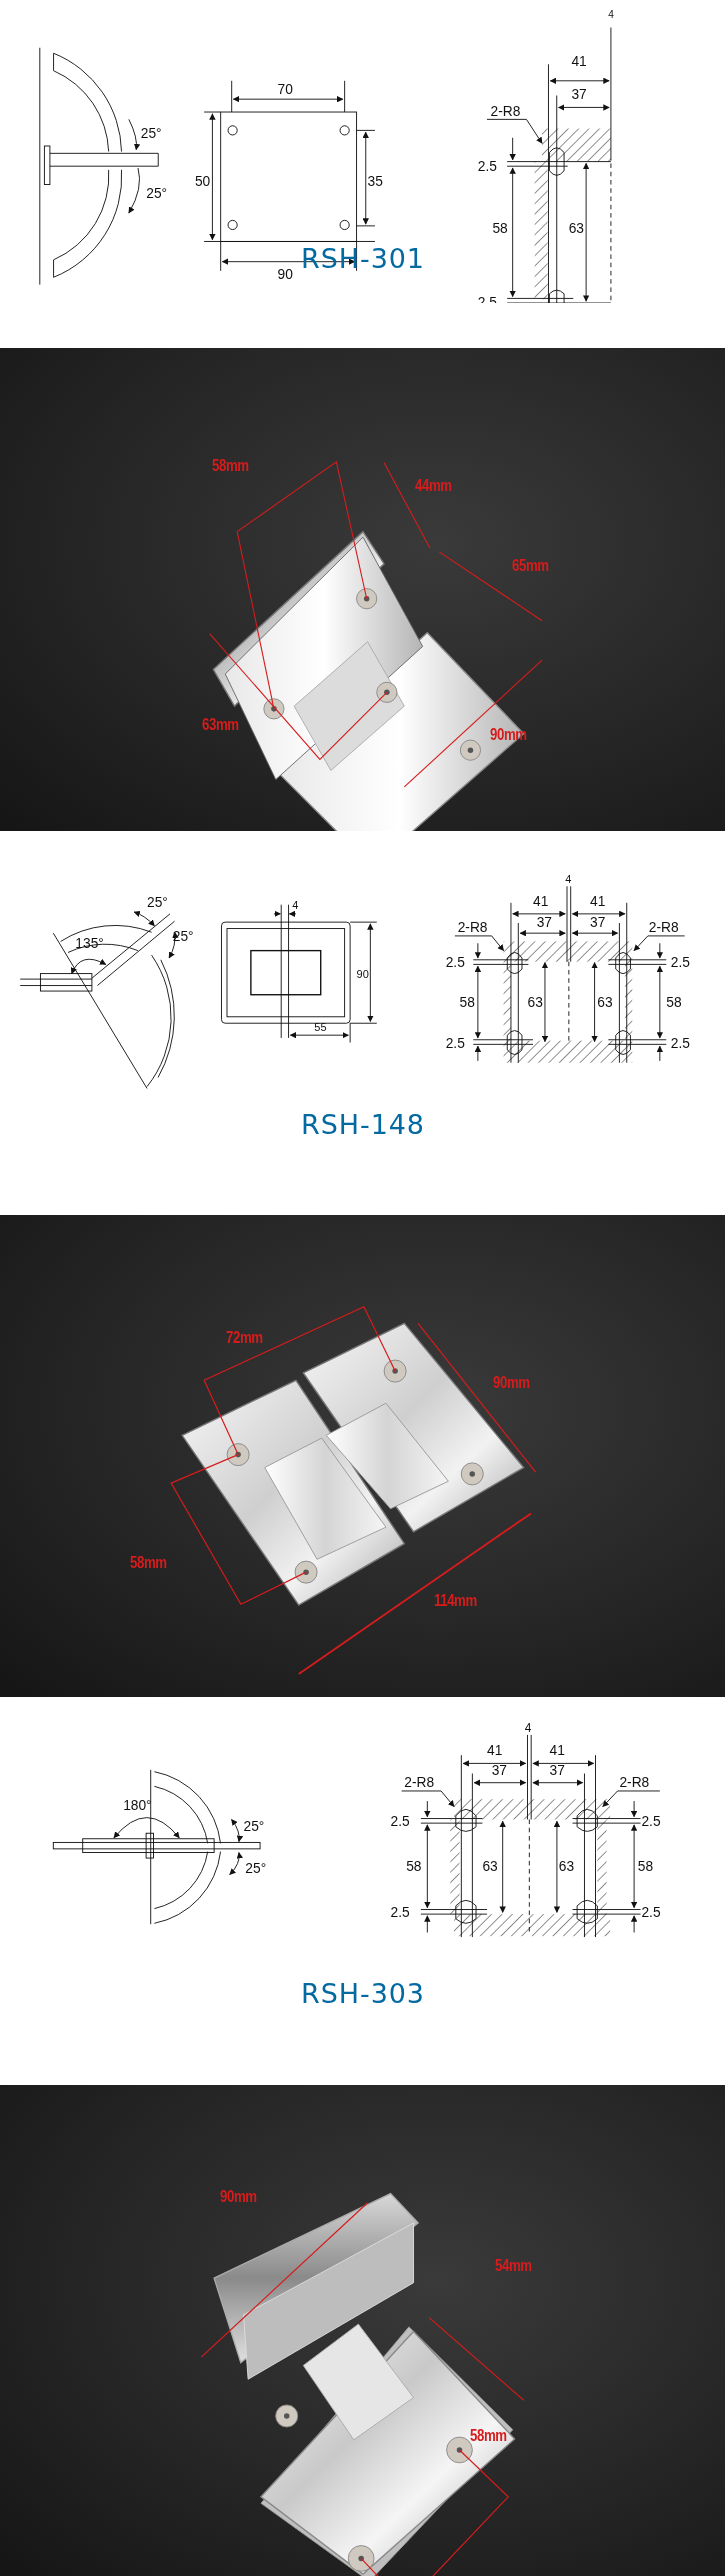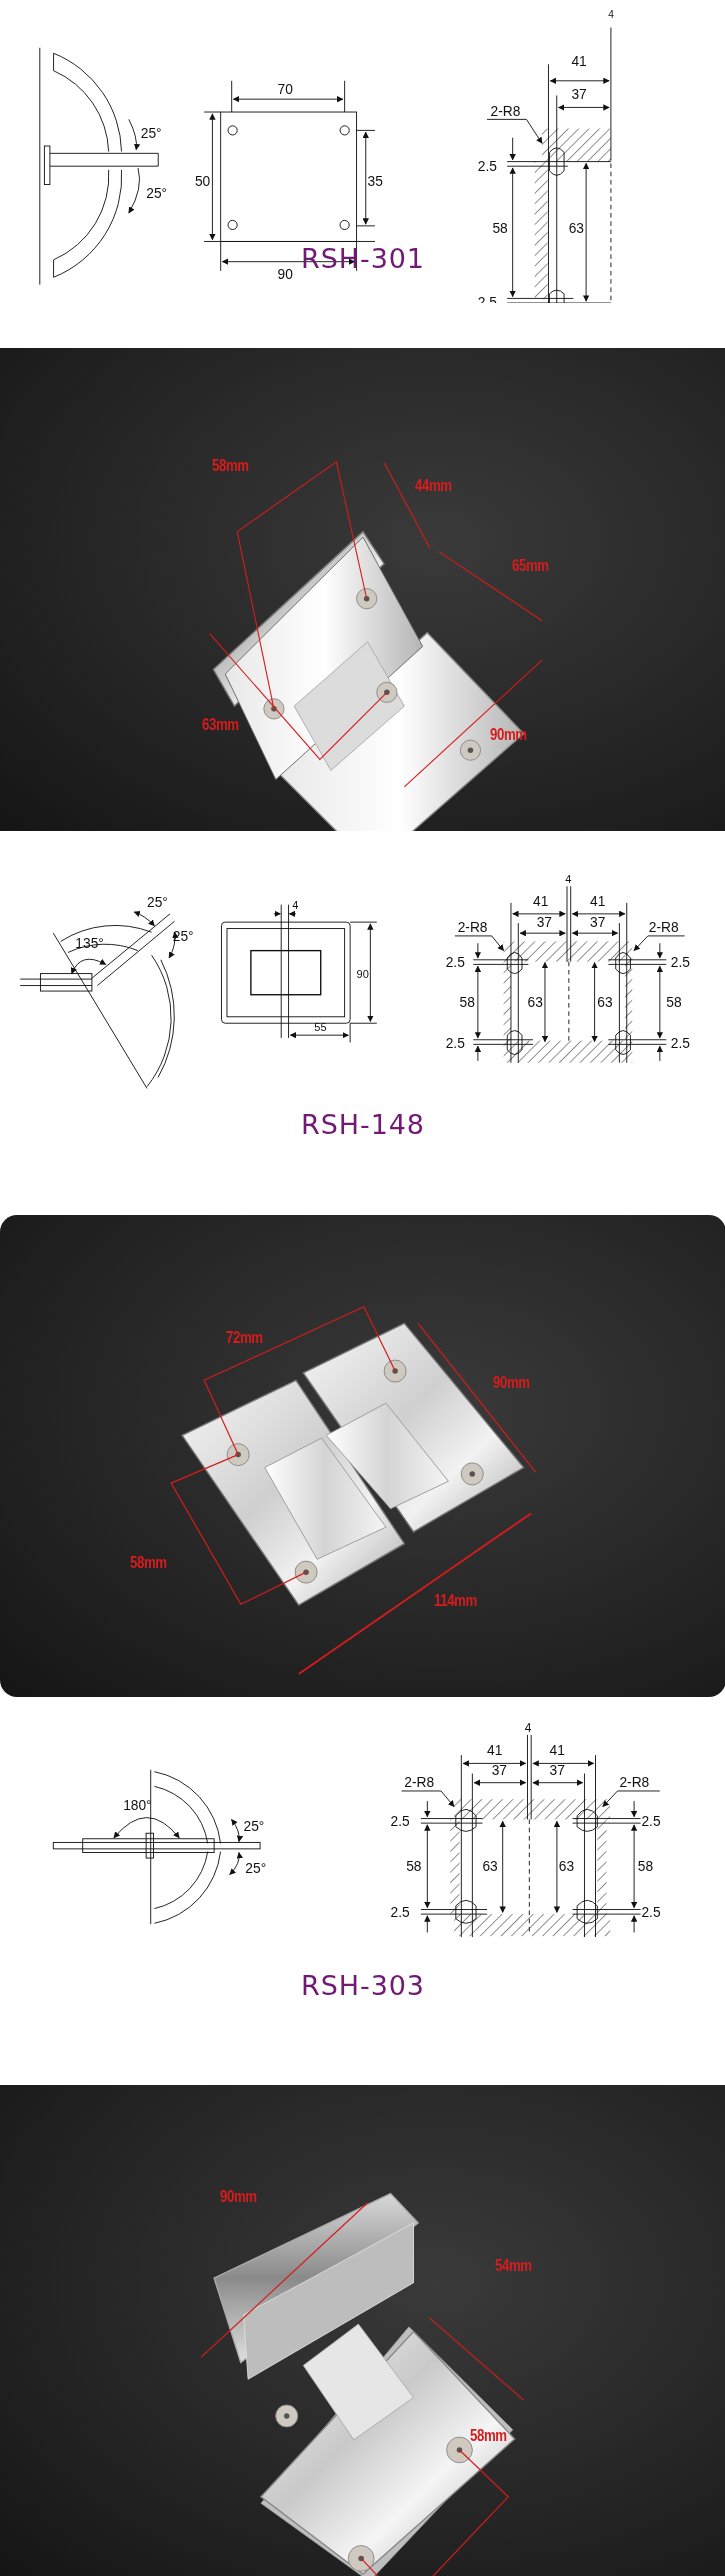--- a/index.html
+++ b/index.html
@@ -1,20 +1,20 @@
 <!DOCTYPE html>
 <html style="font-size:14.7px"><head>
 <meta charset="utf-8">
 <style>
   html, body { margin: 0; padding: 0; background: #ffffff; }
   body { width: 726px; height: 2576px; position: relative; overflow: hidden; font-family: "Liberation Sans", sans-serif; color: #111; }
   .section { position: absolute; left: 0; width: 726px; }
   .diagram-section { background: #ffffff; }
   .photo-section { background: radial-gradient(ellipse at 60% 40%, #3a3a3a 0%, #262626 55%, #151515 100%); overflow: hidden; }
-  .model-title { position: absolute; left: 0; width: 726px; text-align: center; font-family: "DejaVu Sans", sans-serif; font-size: 27px; letter-spacing: 0.9px; color: #701a75; font-weight: 400; }
+  .model-title { position: absolute; left: 0; width: 726px; text-align: center; font-family: "DejaVu Sans", sans-serif; font-size: 27px; letter-spacing: 0.9px; color: #0369a1; font-weight: 400; }
   svg text { font-family: "Liberation Sans", sans-serif; }
   .dim { font-family: "Liberation Sans", sans-serif; font-size: 15px; fill: #111; }
   .red-label { position: absolute; color: #d61c1c; font-family: "Liberation Sans", sans-serif; font-weight: bold; font-size: 15.6px; letter-spacing: -0.5px; transform: scaleX(0.85); transform-origin: left center; }
   .photo-svg { position: absolute; left: 0; top: 0; }
 </style>
 </head>
 <body>
 
 <div class="section diagram-section" style="top:0; height:348px;">
   <svg width="726" height="303" viewBox="0 0 790 330">
@@ -248,21 +248,21 @@
     <text class="dim" x="500" y="191">58</text>
     <text class="dim" x="574" y="191">63</text>
     <text class="dim" x="650" y="191">63</text>
     <text class="dim" x="725" y="191">58</text>
     <text class="dim" x="485" y="236">2.5</text>
     <text class="dim" x="730" y="236">2.5</text>
   </svg>
   <div class="model-title" style="top:278px;">RSH-148</div>
 </div>
 
-<div class="section photo-section" style="top:1215px; height:482px;border-radius:17px;">
+<div class="section photo-section" style="top:1215px; height:482px;">
   <svg class="photo-svg" width="726" height="482" viewBox="0 0 790 525">
     <defs>
       <linearGradient id="chrome3" x1="0" y1="0" x2="1" y2="1">
         <stop offset="0" stop-color="#f7f7f7"></stop>
           <stop offset="0.45" stop-color="#cfcfcf"></stop>
           <stop offset="0.7" stop-color="#f2f2f2"></stop>
           <stop offset="1" stop-color="#a8a8a8"></stop>
       </linearGradient>
       <linearGradient id="chrome4" x1="0" y1="0" x2="1" y2="0">
         <stop offset="0" stop-color="#ffffff"></stop>
@@ -373,21 +373,21 @@
     <text class="dim" x="674" y="97">2-R8</text>
     <text class="dim" x="425" y="139">2.5</text>
     <text class="dim" x="698" y="139">2.5</text>
     <text class="dim" x="442" y="188">58</text>
     <text class="dim" x="525" y="188">63</text>
     <text class="dim" x="608" y="188">63</text>
     <text class="dim" x="694" y="188">58</text>
     <text class="dim" x="425" y="238">2.5</text>
     <text class="dim" x="698" y="238">2.5</text>
   </svg>
-  <div class="model-title" style="top:272px;">RSH-303</div>
+  <div class="model-title" style="top:280px;">RSH-303</div>
 </div>
 
 <div class="section photo-section" style="top:2085px; height:491px;">
   <svg class="photo-svg" width="726" height="491" viewBox="0 0 790 534">
     <defs>
       <linearGradient id="chrome5" x1="0" y1="0" x2="1" y2="1">
         <stop offset="0" stop-color="#f7f7f7"></stop>
           <stop offset="0.4" stop-color="#c9c9c9"></stop>
           <stop offset="0.65" stop-color="#f5f5f5"></stop>
           <stop offset="1" stop-color="#9d9d9d"></stop>

